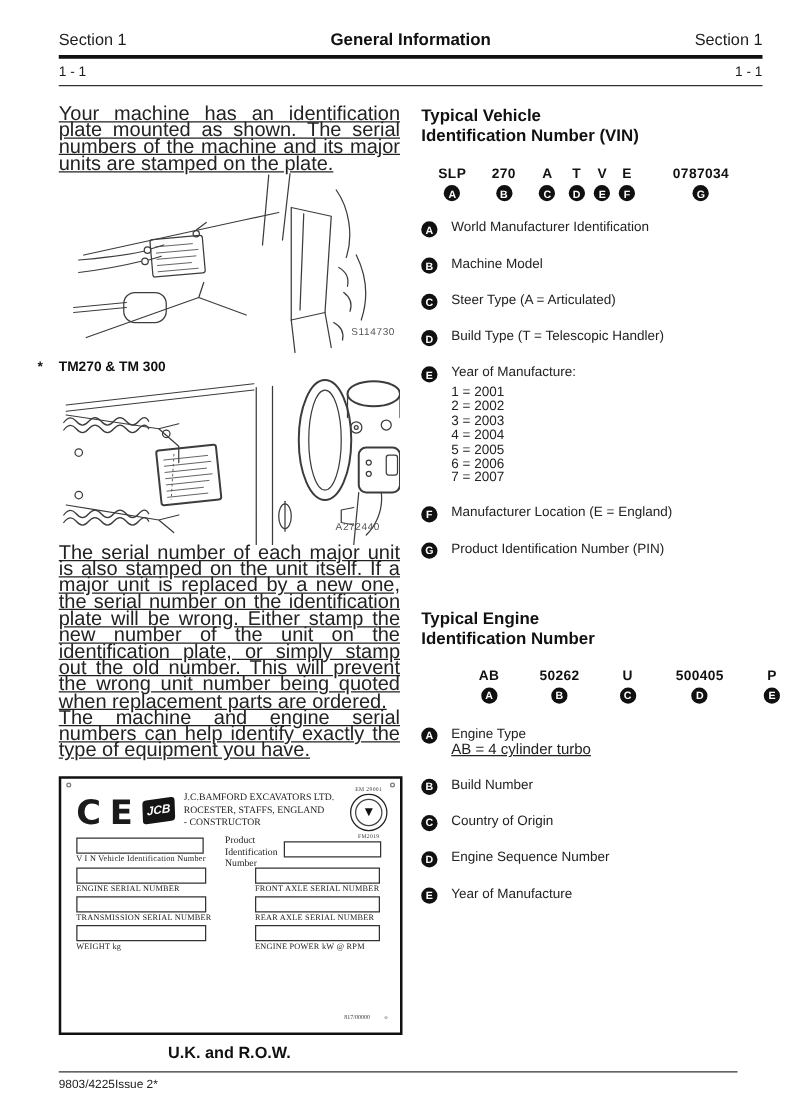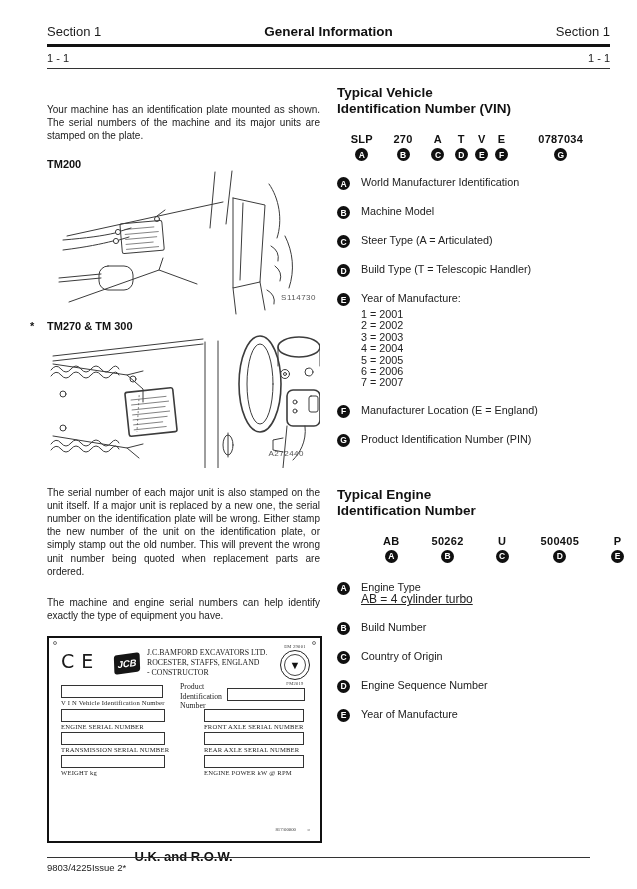--- a/index.html
+++ b/index.html
@@ -18,21 +18,21 @@
   .rule-thick { border-top:3px solid #111; }
   .pg-row { display:flex; justify-content:space-between; font-size:11px; padding:5px 0 4px 0; color:#1c1c1c; }
   .rule-thin { border-top:1px solid #333; }
 
   
   .cols { display:flex; margin-top:16px; }
   .col-l { width:273px; }
   .col-r { width:273px; margin-left:17px; }
 
   h2 { font-size:13.5px; line-height:16px; font-weight:bold; color:#111; }
-  p.body { font-size:10px; line-height:13.2px; text-align:justify; margin-top:18px; }
+  p.body { font-size:16px; line-height:13.2px; text-align:justify; margin-top:0;text-decoration:underline; }
   .fig-label { font-size:11px; font-weight:bold; margin-top:15px; color:#111; }
   .fig-label .ast { position:absolute; left:-17px; }
   .fig { position:relative; }
   .fig svg { display:block; }
   .fig-cap { position:absolute; font-size:8px; color:#555; letter-spacing:.5px; }
 
   
   .code-row { display:flex; margin-top:16px; }
   .seg { display:flex; flex-direction:column; align-items:center; }
   .seg-txt { font-size:11px; font-weight:bold; color:#111; letter-spacing:.3px; }
@@ -43,21 +43,21 @@
   .item .badge { margin:1px 0 0 0; flex:0 0 13px; }
   .item-txt { font-size:10.8px; line-height:12.5px; margin-left:11px; }
   .years { display:flex; margin:3px 0 0 24px; font-size:10.8px; line-height:11.4px; }
   .years .yl { width:133px; }
 
   
   .plate { position:relative; width:275px; height:207px; border:2.5px solid #111;
            margin-top:14px; background:#fff; font-family:"Liberation Serif", serif; }
   .rivet { position:absolute; width:4px; height:4px; border:1px solid #777; border-radius:50%; }
   .ce { position:absolute; left:12px; top:12px; font-family:"DejaVu Sans", sans-serif;
-        font-size:19px; letter-spacing:7px; color:#1a1a1a; font-weight:400; }
+        font-size:27px; letter-spacing:7px; color:#1a1a1a; font-weight:700; }
   .jcb { position:absolute; left:65px; top:16px; width:26px; height:19px; background:#151515;
          border-radius:3px; transform:rotate(-8deg) skewX(-6deg);
          color:#fff; font-weight:bold; font-style:italic; font-size:9.5px;
          display:flex; align-items:center; justify-content:center;
          font-family:"Liberation Sans", sans-serif; }
   .company { position:absolute; left:98px; top:10px; width:124px; font-size:7.8px; line-height:9.6px; color:#222; }
   .cert { position:absolute; left:225px; top:6px; width:42px; text-align:center; }
   .cert .tiny { font-size:4.5px; color:#333; letter-spacing:.3px; }
   .cert .ring { width:30px; height:30px; border:1.6px solid #222; border-radius:50%; margin:1px auto;
                 display:flex; align-items:center; justify-content:center; position:relative; }
@@ -99,21 +99,20 @@
     <span>1 - 1</span>
     <span>1 - 1</span>
   </div>
   <div class="rule-thin"></div>
 
   <div class="cols">
 
     <div class="col-l">
       <p class="body">Your machine has an identification plate mounted as shown. The serial numbers of the machine and its major units are stamped on the plate.</p>
 
-      <div class="fig-label">TM200</div>
       <div class="fig" style="height:146px;">
         <svg width="273" height="146" viewBox="0 0 273 146">
           <path class="ln" d="M20 66 L148 38 L176 32"></path>
           <path class="ln" d="M168 2 L163 58 M185 1 L179 54"></path>
           <path class="ln" d="M186 28 L218 35 L213 112 L186 118 L186 28"></path>
           <path class="ln" d="M196 33 L193 110"></path>
           <g transform="rotate(-5 95 66)">
             <rect class="ln" x="74" y="52" width="42" height="30" rx="2"></rect>
             <path class="hatch" d="M78 58 h30 M78 63 h34 M78 68 h32 M78 73 h28 M78 78 h33" fill="none"></path>
           </g>

